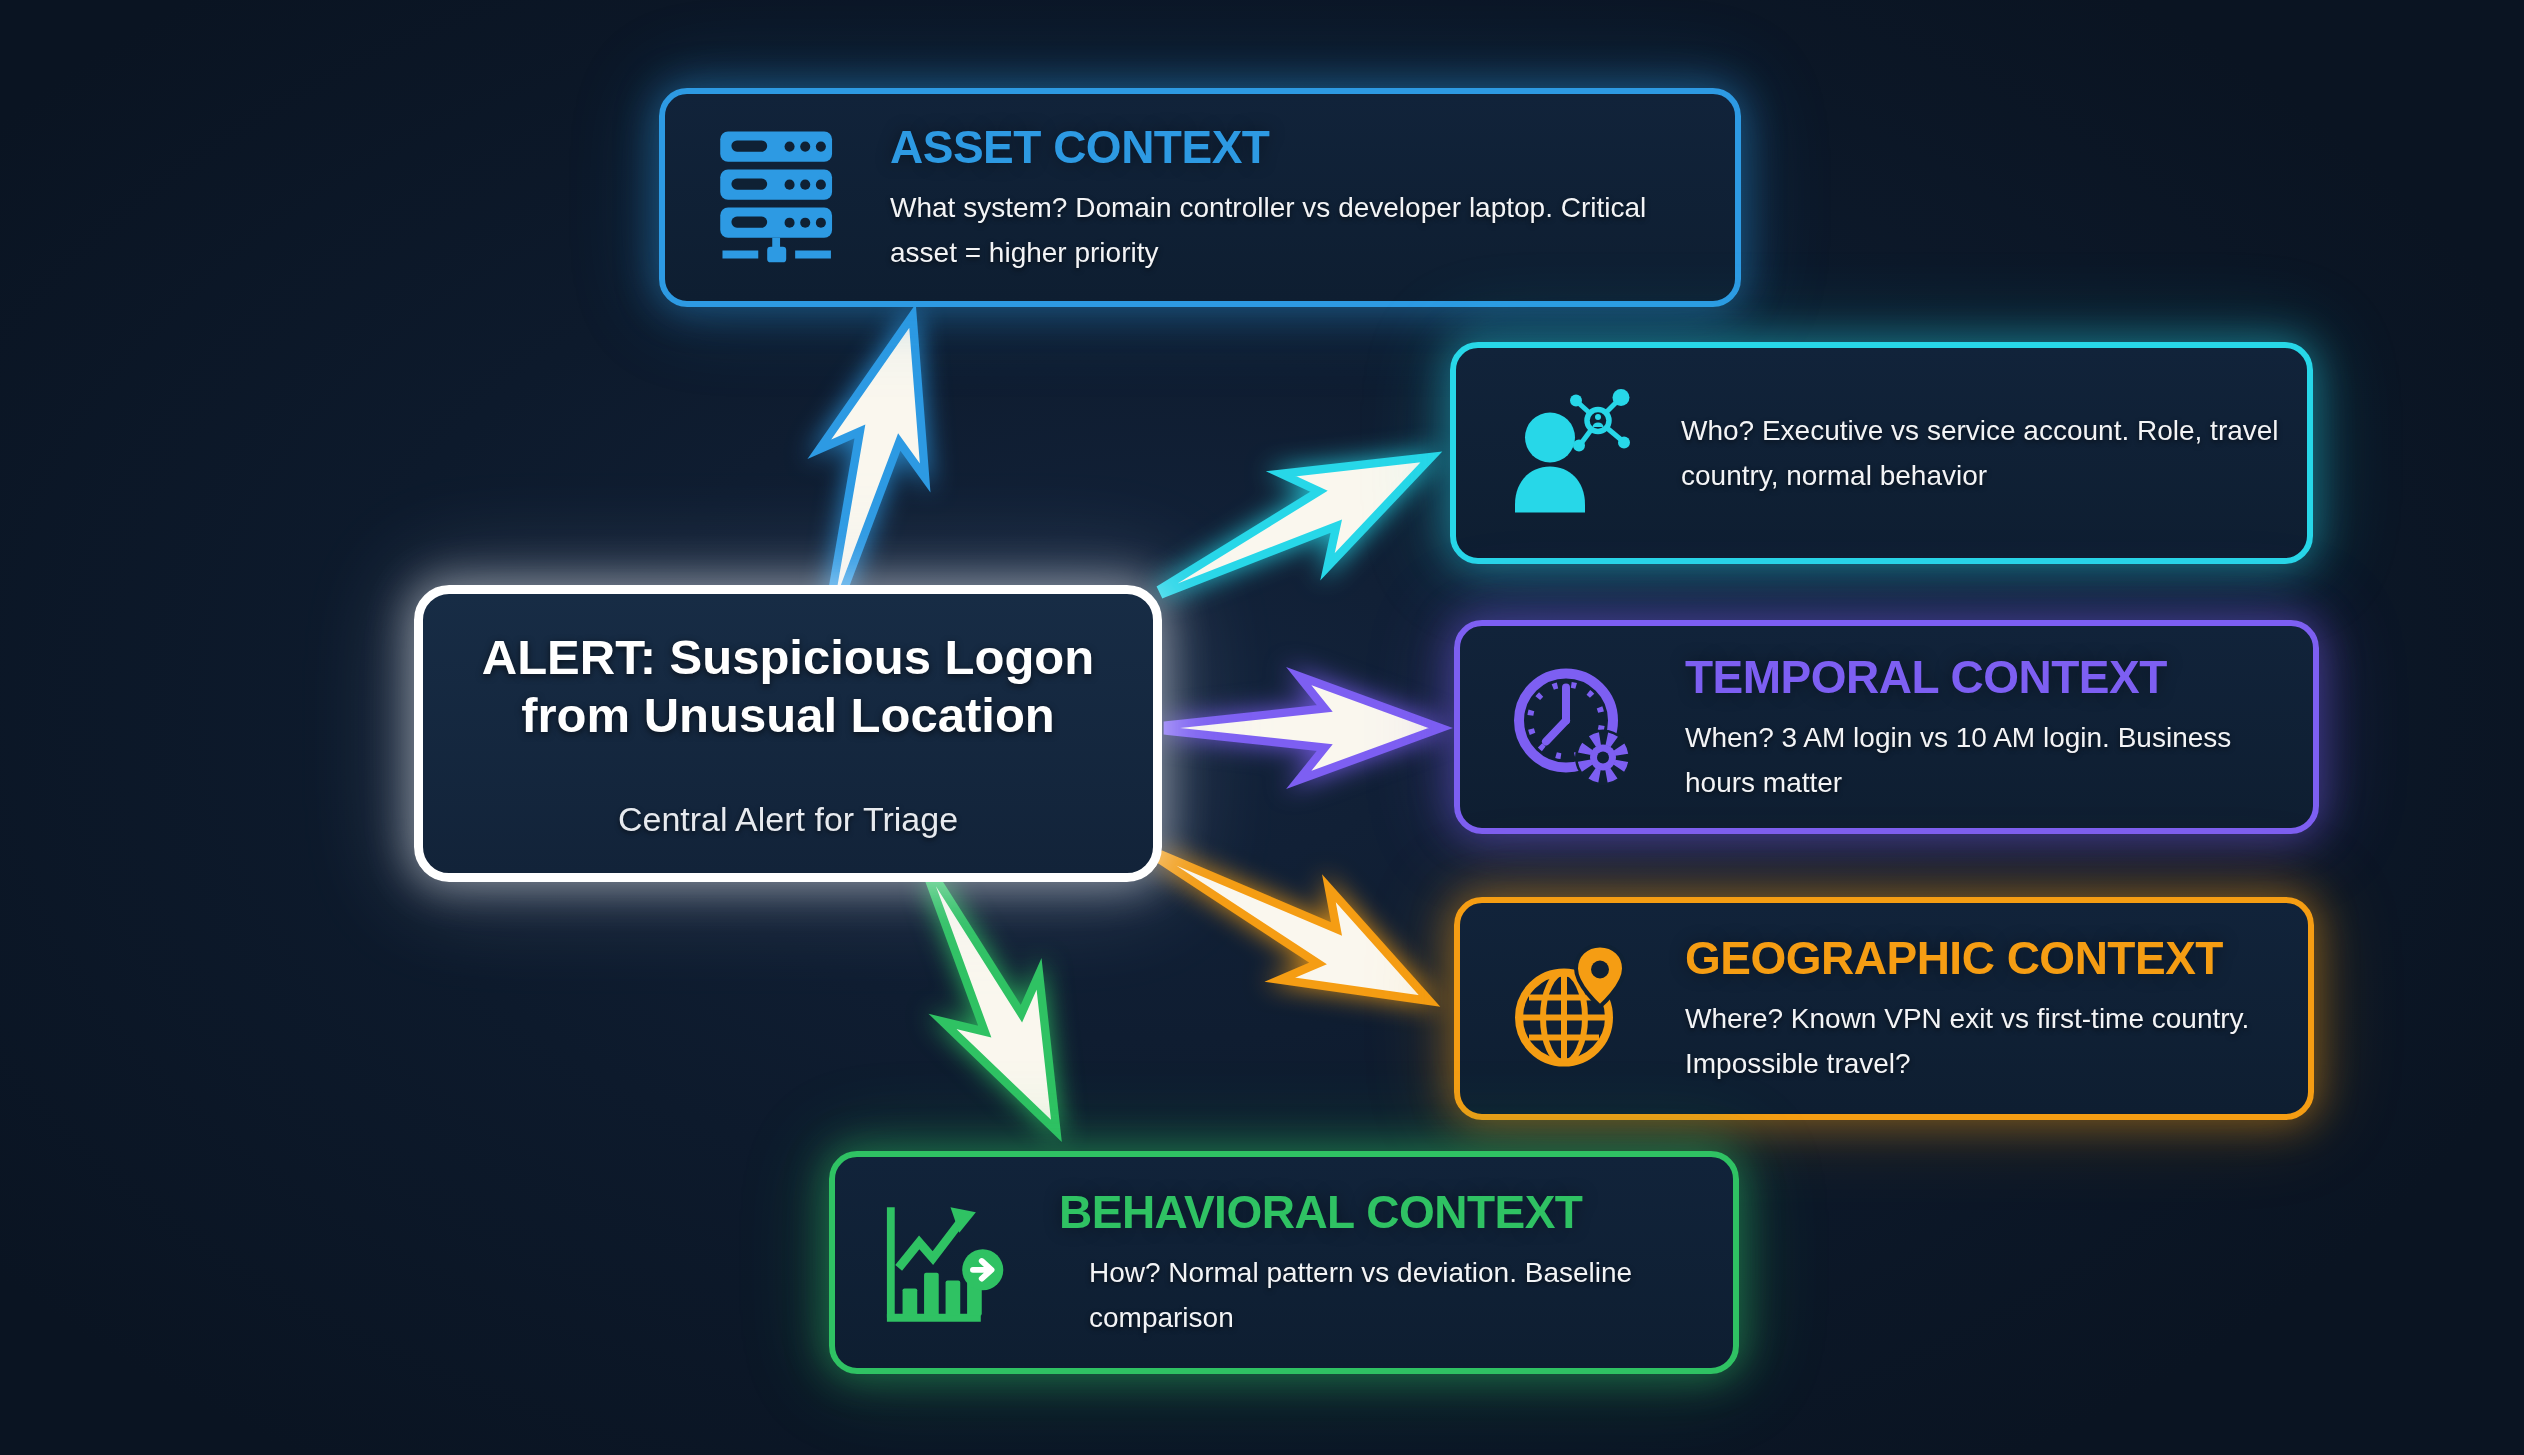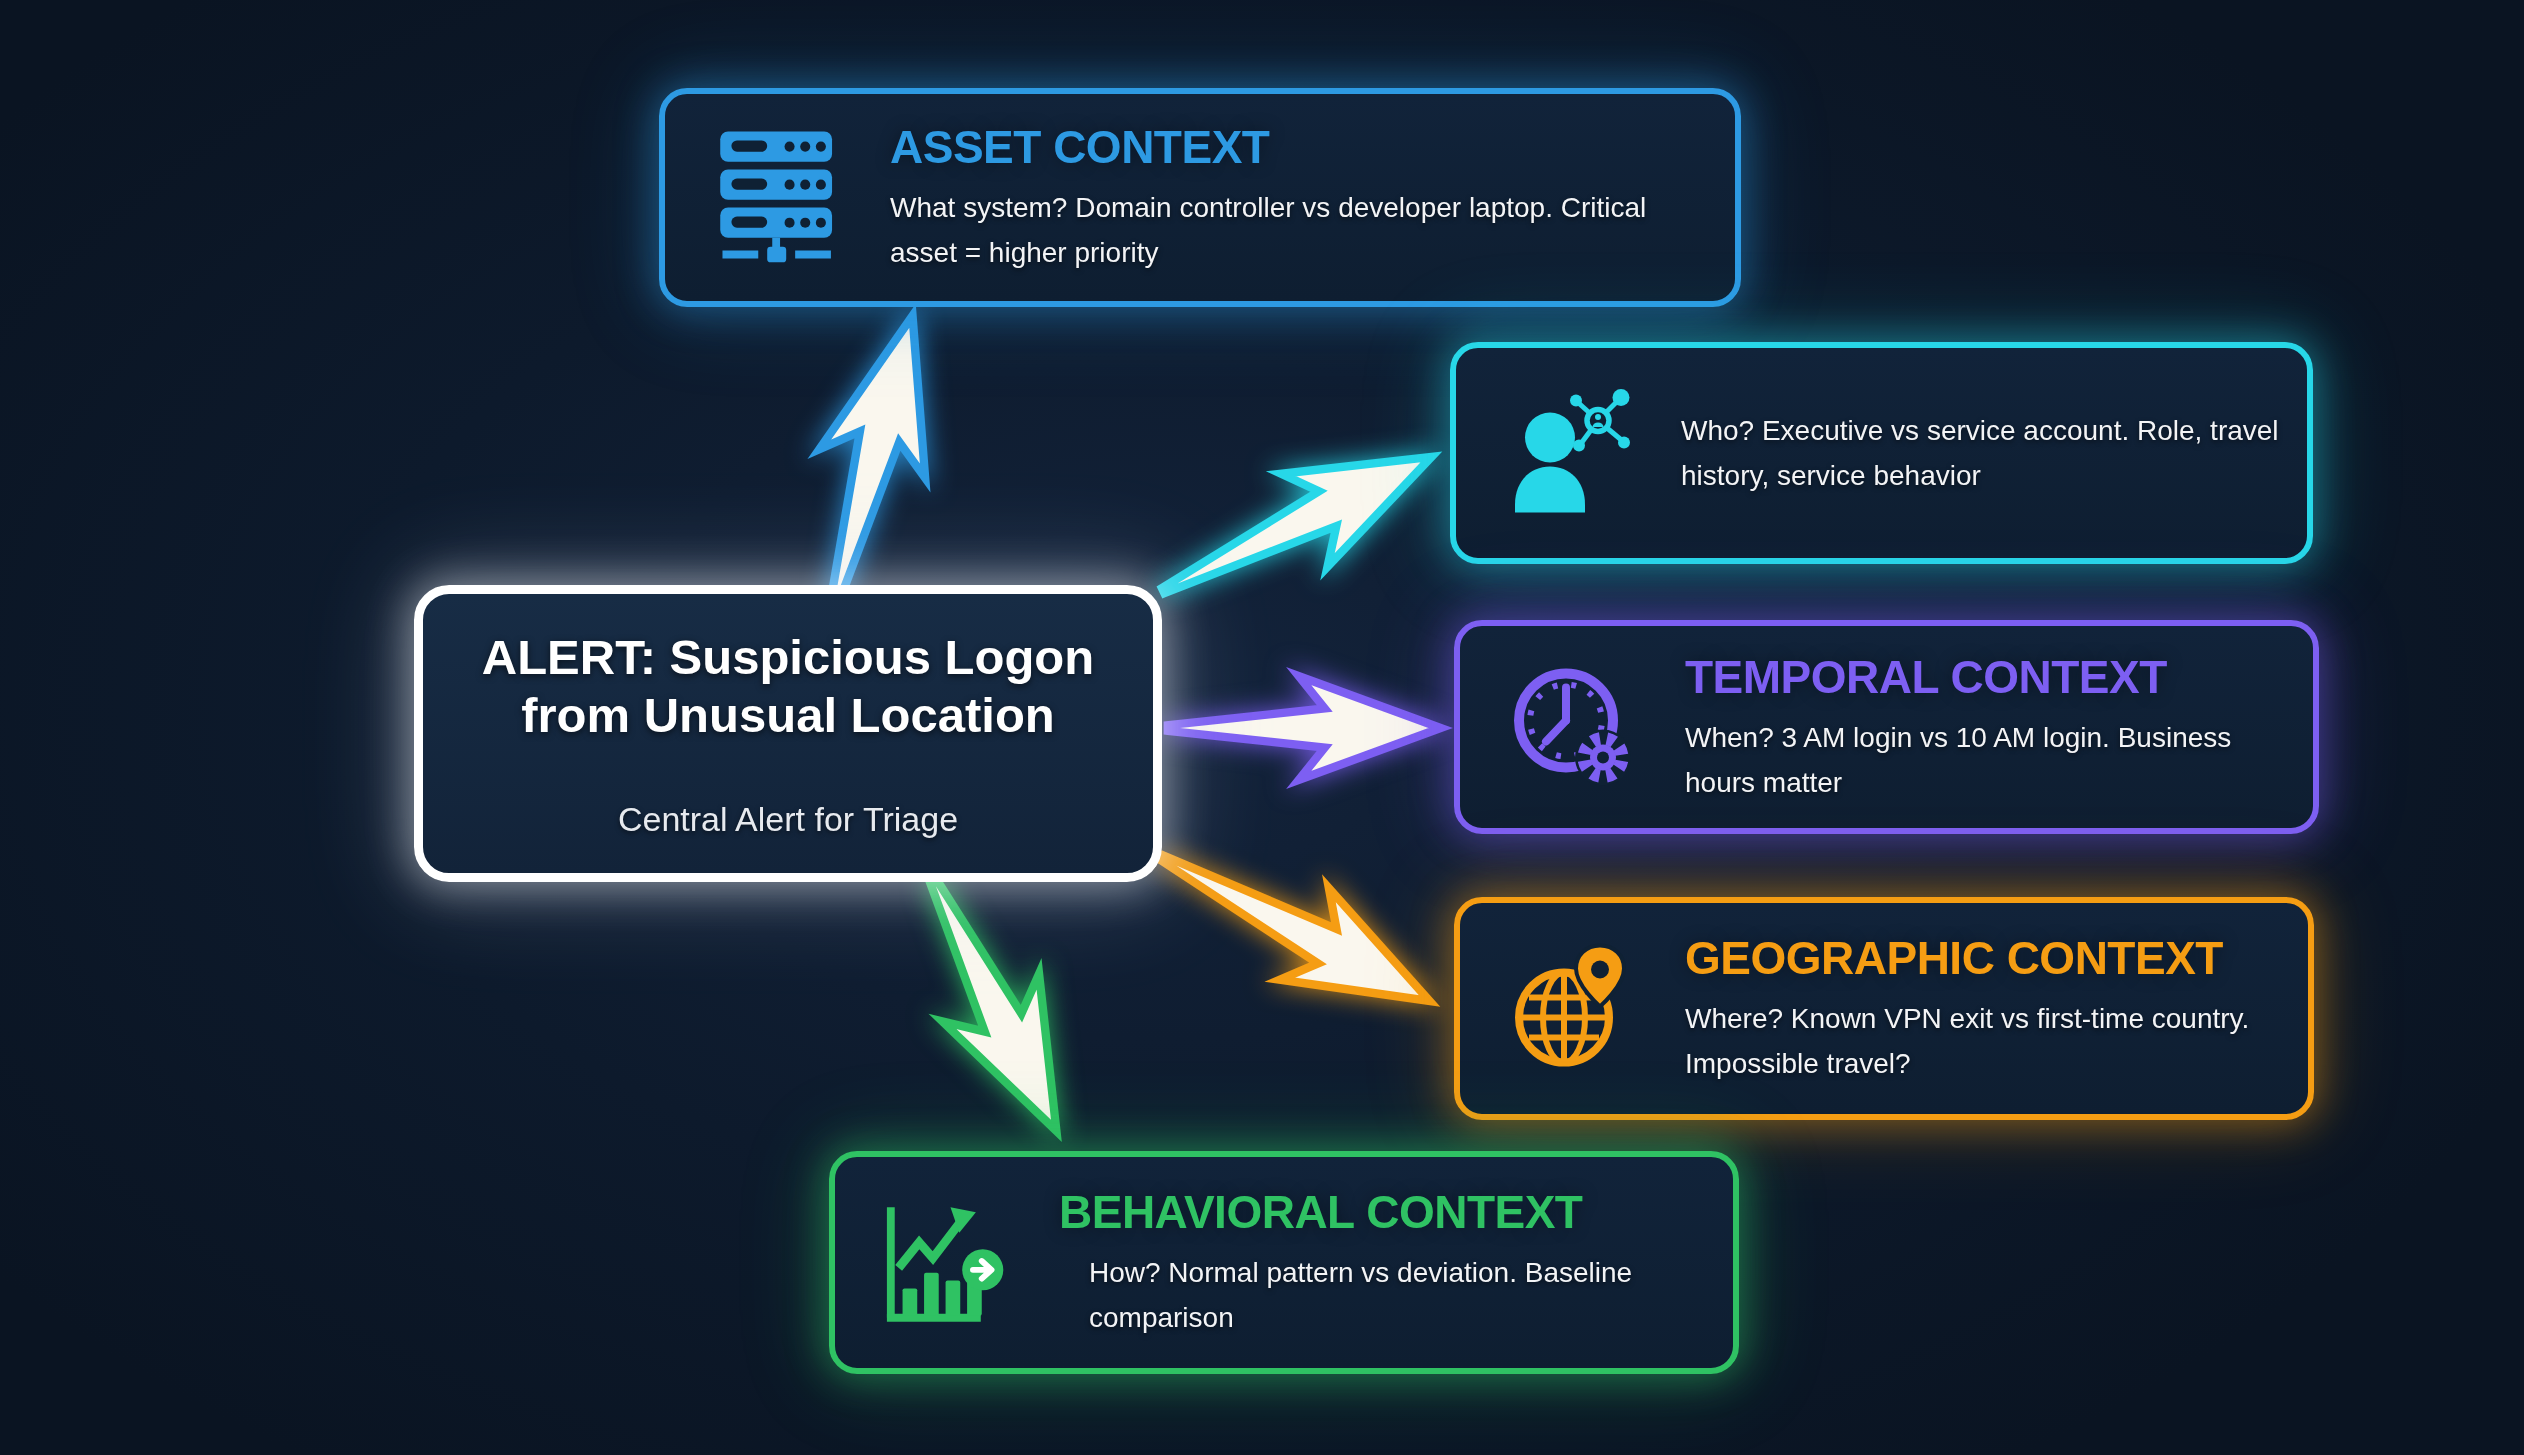--- a/index.html
+++ b/index.html
@@ -121,21 +121,21 @@
       <circle cx="118" cy="56" r="6" fill="currentColor"></circle>
       <circle cx="73" cy="59" r="6" fill="currentColor"></circle>
       <circle cx="92" cy="34" r="11" fill="#0f2134" stroke="currentColor" stroke-width="5.5"></circle>
       <circle cx="92" cy="30.5" r="3" fill="currentColor"></circle>
       <path d="M86.5,40.5 a5.5,4.5 0 0 1 11,0 z" fill="currentColor"></path>
       <circle cx="44" cy="51" r="25" fill="currentColor"></circle>
       <path d="M9,126 v-8 c0,-24 16,-38 35,-38 s35,14 35,38 v8 z" fill="currentColor"></path>
     </svg>
   </div>
   <div>
-    <p>Who? Executive vs service account. Role, travel history, service behavior</p>
+    <p>Who? Executive vs service account. Role, travel country, normal behavior</p>
   </div>
 </div>
 
 <div class="card card-temporal">
   <div class="iconbox">
     <svg width="130" height="139" viewBox="0 0 130 130">
       <circle cx="56" cy="58" r="47" fill="none" stroke="currentColor" stroke-width="10"></circle>
       <circle cx="56" cy="58" r="36" fill="none" stroke="currentColor" stroke-width="6" stroke-dasharray="5 13.85" transform="rotate(8 56 58)"></circle>
       <path d="M56,58 L56,25" stroke="currentColor" stroke-width="8" stroke-linecap="round" fill="none"></path>
       <path d="M56,58 L36,79" stroke="currentColor" stroke-width="8" stroke-linecap="round" fill="none"></path>

